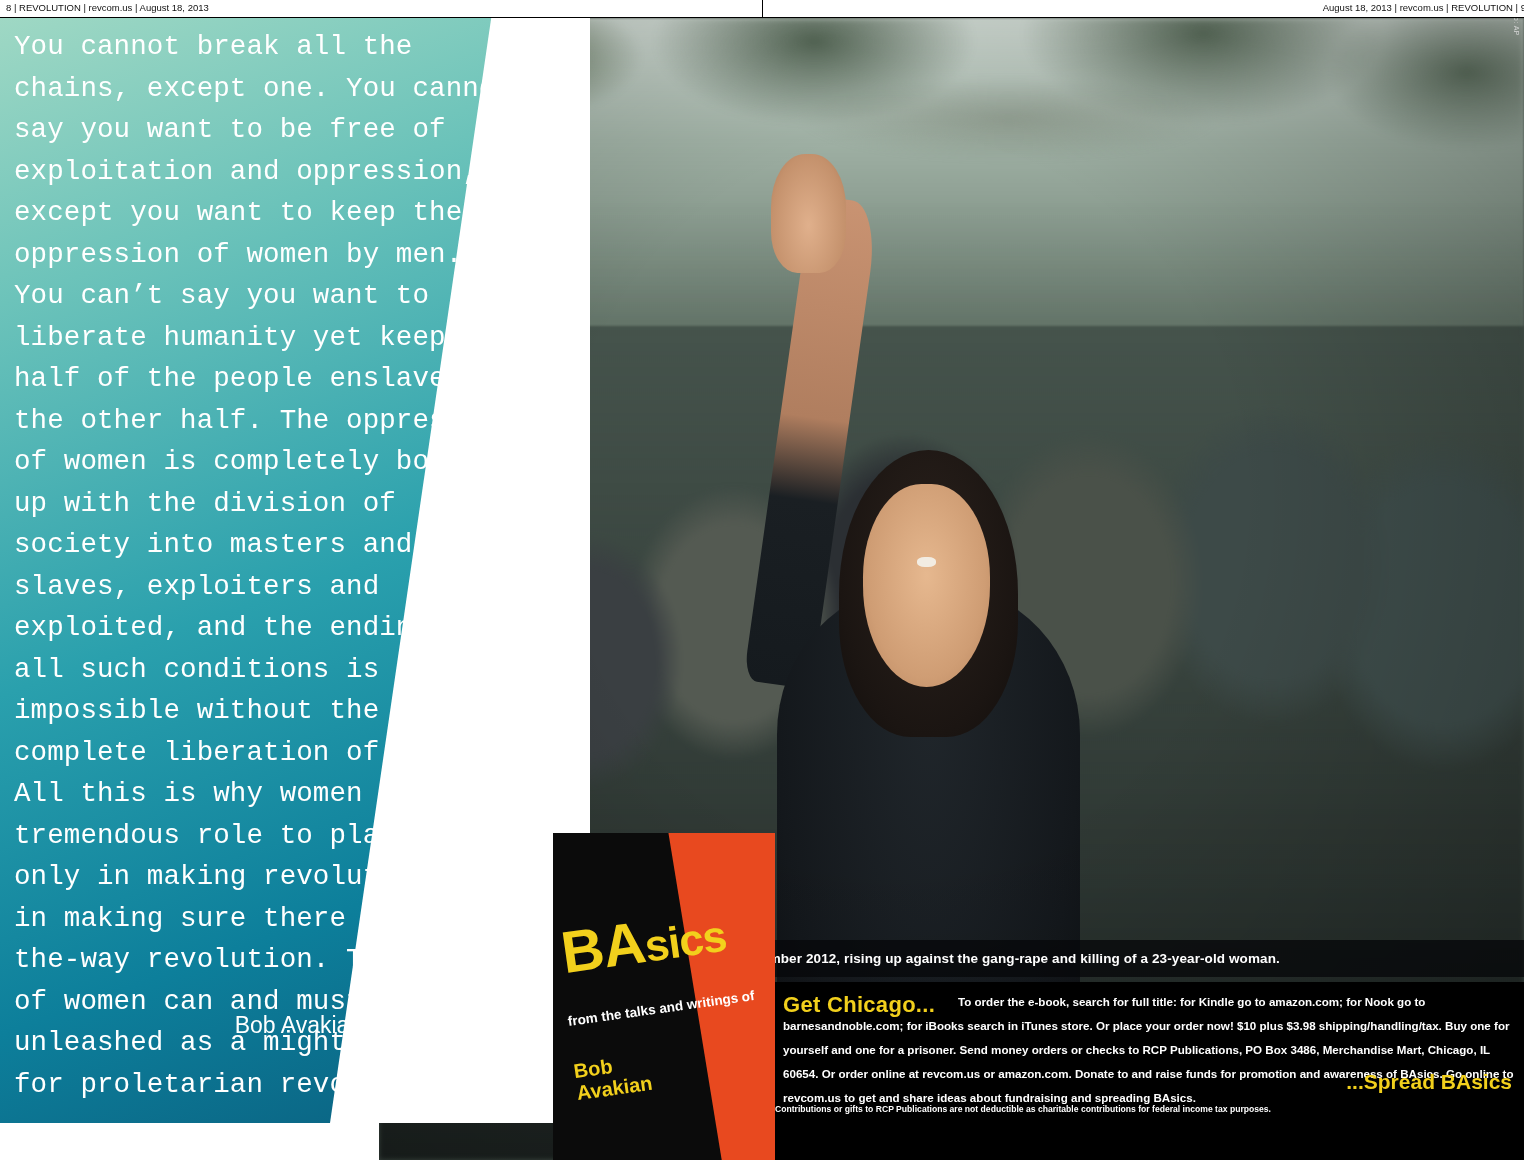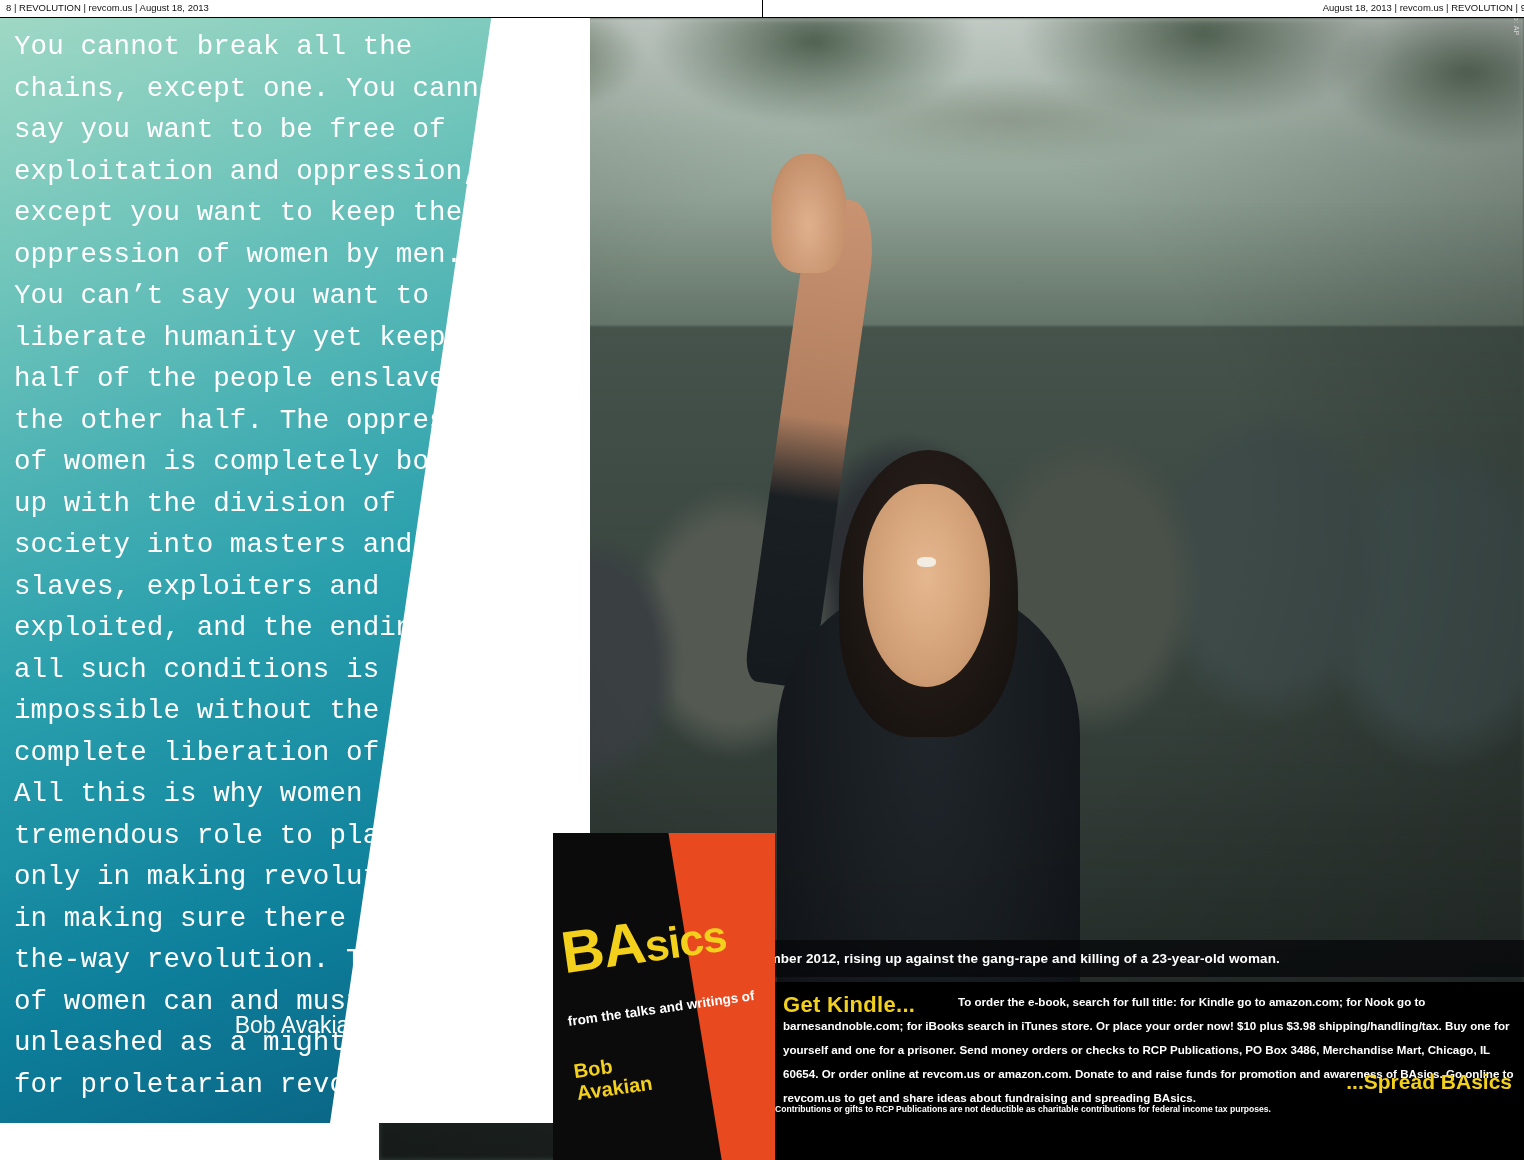--- a/index.html
+++ b/index.html
@@ -354,18 +354,18 @@
     <div class="title"><span>BA</span><span class="sm">sics</span></div>
     <div class="sub">from the talks and writings of</div>
     <div class="author">
       <div>Bob</div>
       <div>Avakian</div>
     </div>
   </div>
 
   <div class="ad">
     <div class="body">To order the e-book, search for full title: for Kindle go to amazon.com; for Nook go to barnesandnoble.com; for iBooks search in iTunes store.  Or place your order now! $10 plus $3.98 shipping/handling/tax. Buy one for yourself and one for a prisoner. Send money orders or checks to RCP Publications, PO Box 3486, Merchandise Mart, Chicago, IL 60654. Or order online at revcom.us or amazon.com. Donate to and raise funds for promotion and awareness of BAsics.  Go online to revcom.us to get and share ideas about fundraising and spreading BAsics.</div>
-    <div class="get">Get Kindle...</div>
+    <div class="get">Get Chicago...</div>
     <div class="spread">...Spread BAsics</div>
     <div class="disclaimer">Contributions or gifts to RCP Publications are not deductible as charitable contributions for federal income tax purposes.</div>
   </div>
 
 </div>
 
 </body></html>

